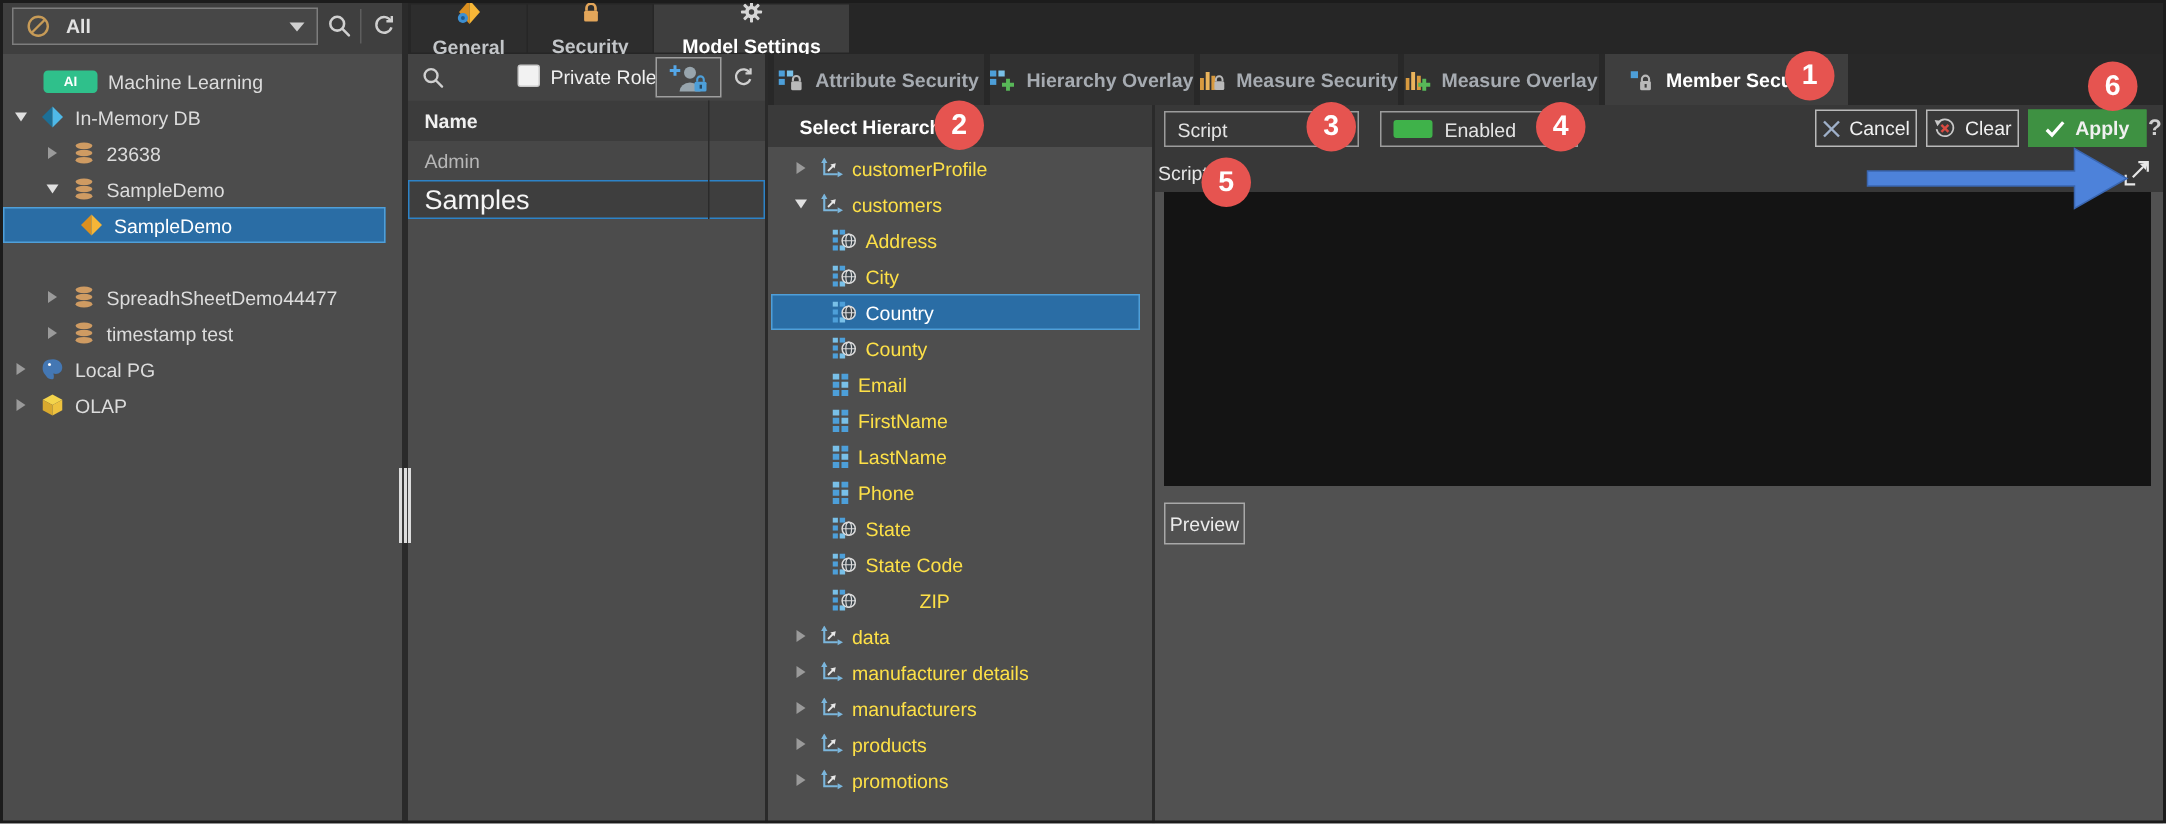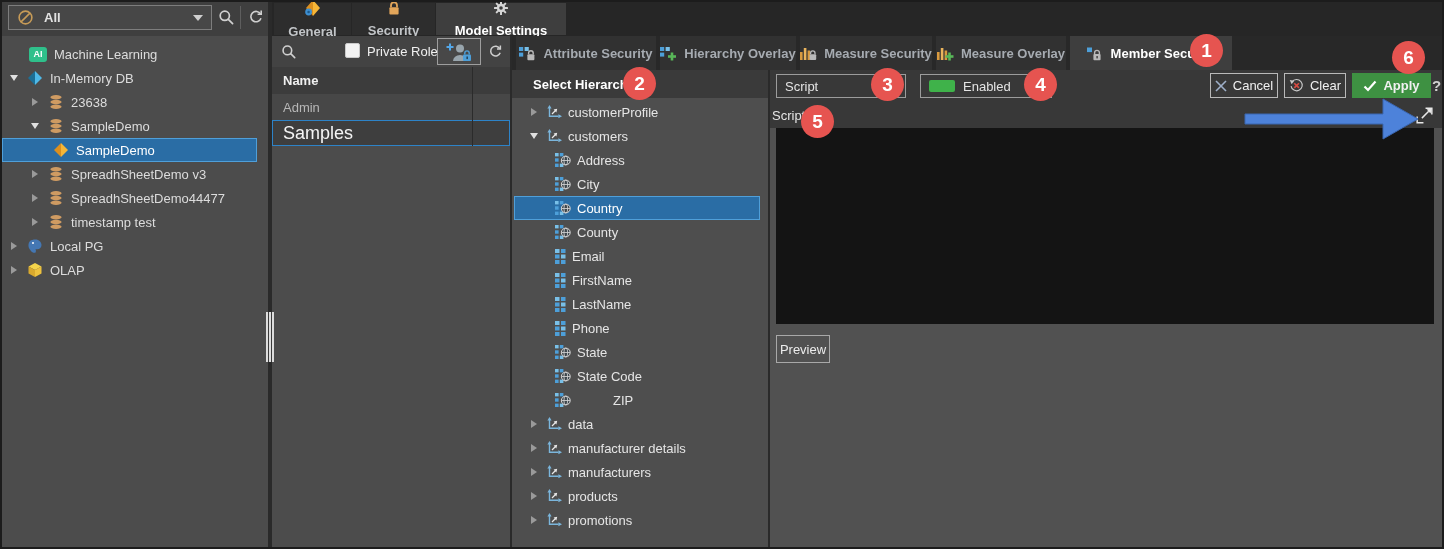--- a/index.html
+++ b/index.html
@@ -4,21 +4,21 @@
 <style>
   html,body{margin:0;padding:0;background:#ffffff;}
   .app{position:relative;width:1444px;height:549px;background:#4c4c4c;overflow:hidden;
        font-family:"Liberation Sans",sans-serif;-webkit-font-smoothing:antialiased;}
   .frame{position:absolute;inset:0;border:2px solid #1c1c1c;pointer-events:none;z-index:70;}
   .abs{position:absolute;box-sizing:border-box;}
   
   .trow{position:absolute;height:24px;display:flex;align-items:center;gap:7px;font-size:13px;
         color:#dcdcdc;white-space:nowrap;box-sizing:border-box;}
   .trow.sel{background:#2a6da5;box-shadow:inset 0 0 0 1px #4f9fd9;color:#ffffff;}
-  .hrow{gap:6px;color:#e5e5e5;}
+  .hrow{gap:6px;color:#fde047;}
   .exp{width:12px;flex:none;display:flex;align-items:center;justify-content:center;}
   .exp-c{width:0;height:0;border-left:6px solid #9a9a9a;border-top:4px solid transparent;border-bottom:4px solid transparent;}
   .exp-o{width:0;height:0;border-top:6px solid #e0e0e0;border-left:4px solid transparent;border-right:4px solid transparent;}
   .ico{flex:none;display:flex;align-items:center;justify-content:center;}
   
   .mtab{position:absolute;top:3px;height:32px;display:flex;align-items:center;justify-content:center;gap:7px;
         font-size:13px;font-weight:600;color:#c2c5c8;background:#2d2d2d;white-space:nowrap;flex-direction:column;}
   .mtab.active{background:#3e3e3e;color:#ffffff;}
   .stab{position:absolute;top:36px;height:34px;display:flex;align-items:center;justify-content:center;gap:7px;
         font-size:13px;font-weight:600;color:#a6abb1;background:#313131;white-space:nowrap;}
@@ -26,21 +26,21 @@
   
   .btn{position:absolute;display:flex;align-items:center;justify-content:center;gap:6px;
        border:1px solid #b9b9b9;color:#f0f0f0;font-size:13px;background:transparent;box-sizing:border-box;cursor:default;}
   .btn.apply{background:#3e9142;border-color:#3e9142;font-weight:bold;}
   .fieldbox{position:absolute;border:1px solid #9c9c9c;display:flex;align-items:center;gap:8px;
             font-size:13px;color:#e4e4e4;box-sizing:border-box;padding:0 8px;}
   .callout{position:absolute;width:33px;height:33px;border-radius:50%;background:#e65450;color:#ffffff;
            display:flex;align-items:center;justify-content:center;font-size:19px;font-weight:bold;z-index:60;}
   .chk{width:15px;height:15px;background:#f2f2f2;border:1px solid #c9c9c9;border-radius:2px;}
   .pill{width:26px;height:12px;border-radius:2px;background:#3fb24a;}
-  .aibadge{width:18px;height:15px;background:#2fc08b;border-radius:3px;color:#ffffff;font-size:9px;
+  .aibadge{width:36px;height:15px;background:#2fc08b;border-radius:3px;color:#ffffff;font-size:9px;
            font-weight:bold;display:flex;align-items:center;justify-content:center;}
 </style>
 </head>
 <body>
 
 <svg width="0" height="0" style="position:absolute">
   <defs>
     <symbol id="i-search" viewBox="0 0 16 16">
         <circle cx="6.8" cy="6.8" r="4.6" fill="none" stroke="#d0d0d0" stroke-width="1.7"></circle>
         <line x1="10.3" y1="10.3" x2="14.6" y2="14.6" stroke="#d0d0d0" stroke-width="1.7" stroke-linecap="round"></line>
@@ -273,31 +273,20 @@
     <span>SampleDemo</span>
   </div>
   <div class="trow sel" style="left:2px;top:138px;width:255px;padding-left:51px;">
     <span class="ico">
         <svg width="16" height="16">
           <use href="#i-cube"></use>
         </svg>
       </span>
     <span>SampleDemo</span>
   </div>
-  <div class="trow" style="left:0;top:162px;width:268px;padding-left:29px;">
-    <span class="exp">
-        <span class="exp-c"></span>
-      </span>
-    <span class="ico">
-        <svg width="16" height="16">
-          <use href="#i-db"></use>
-        </svg>
-      </span>
-    <span>SpreadhSheetDemo v3</span>
-  </div>
   <div class="trow" style="left:0;top:186px;width:268px;padding-left:29px;">
     <span class="exp">
         <span class="exp-c"></span>
       </span>
     <span class="ico">
         <svg width="16" height="16">
           <use href="#i-db"></use>
         </svg>
       </span>
     <span>SpreadhSheetDemo44477</span>

